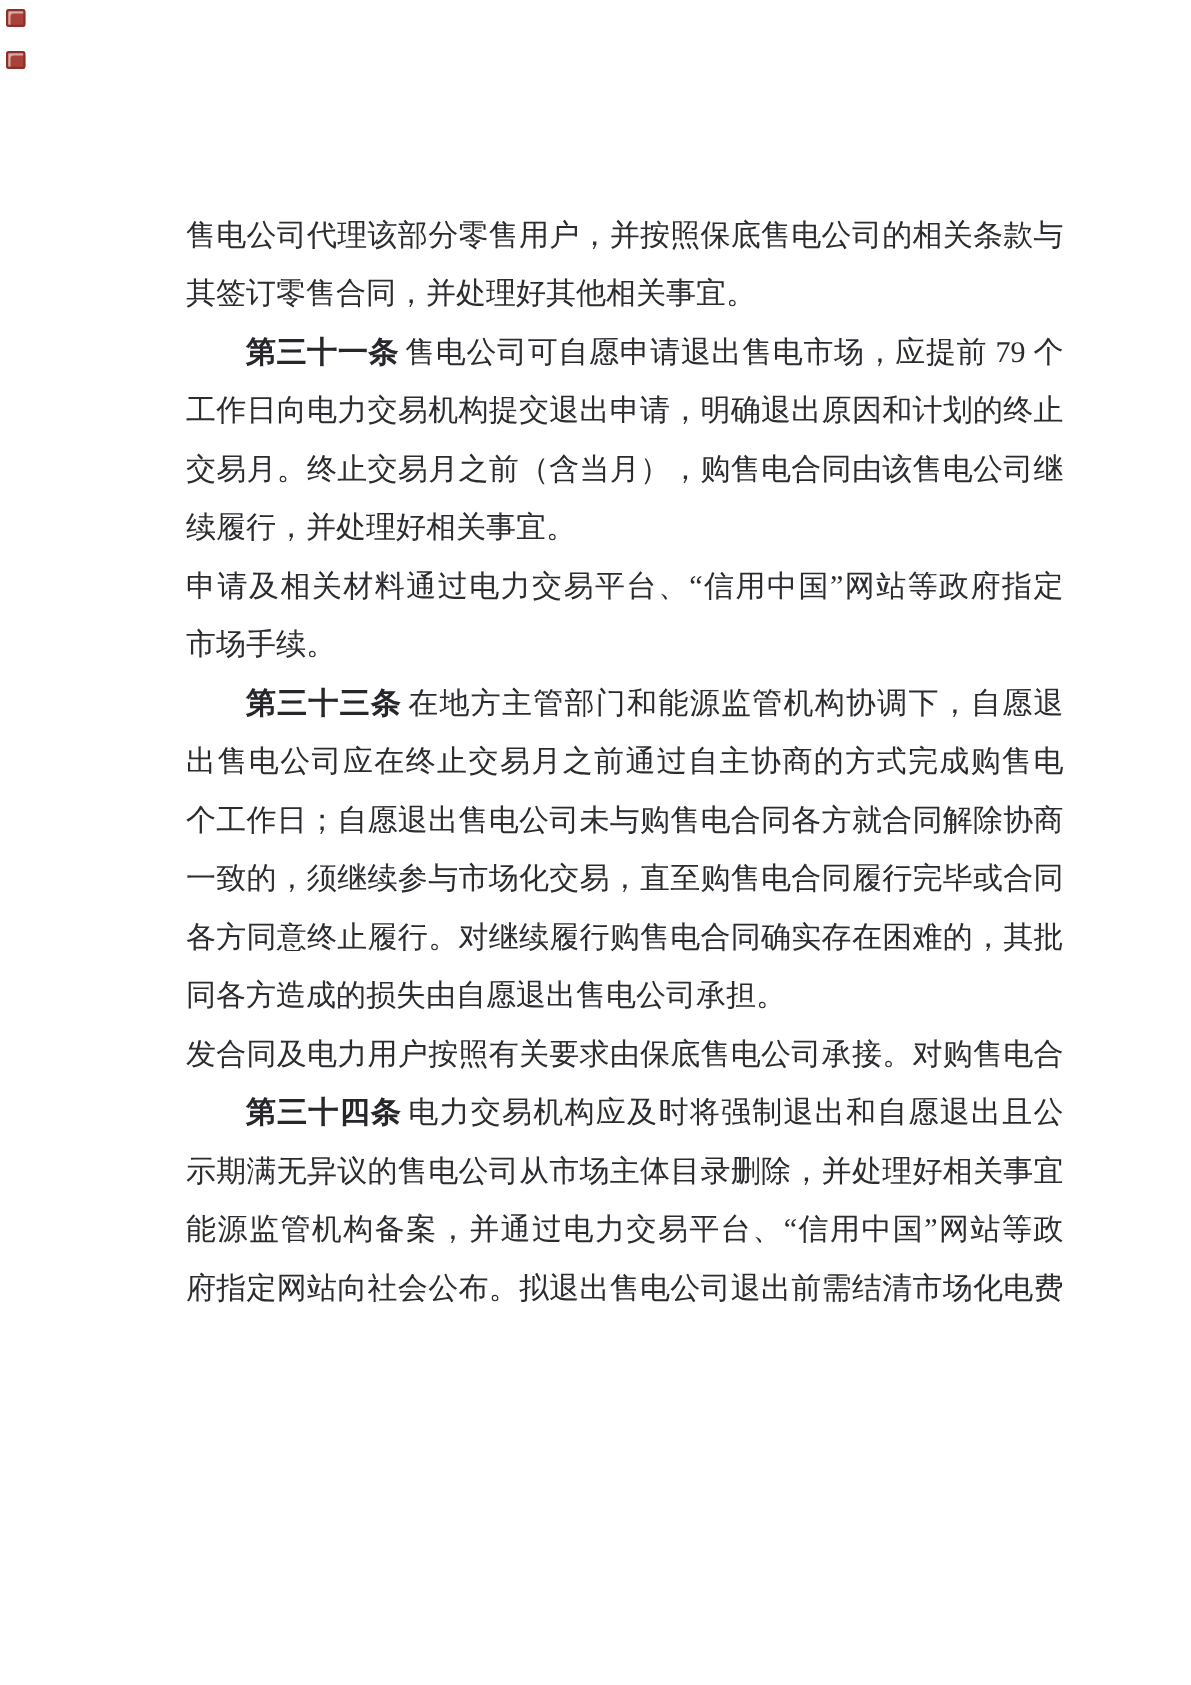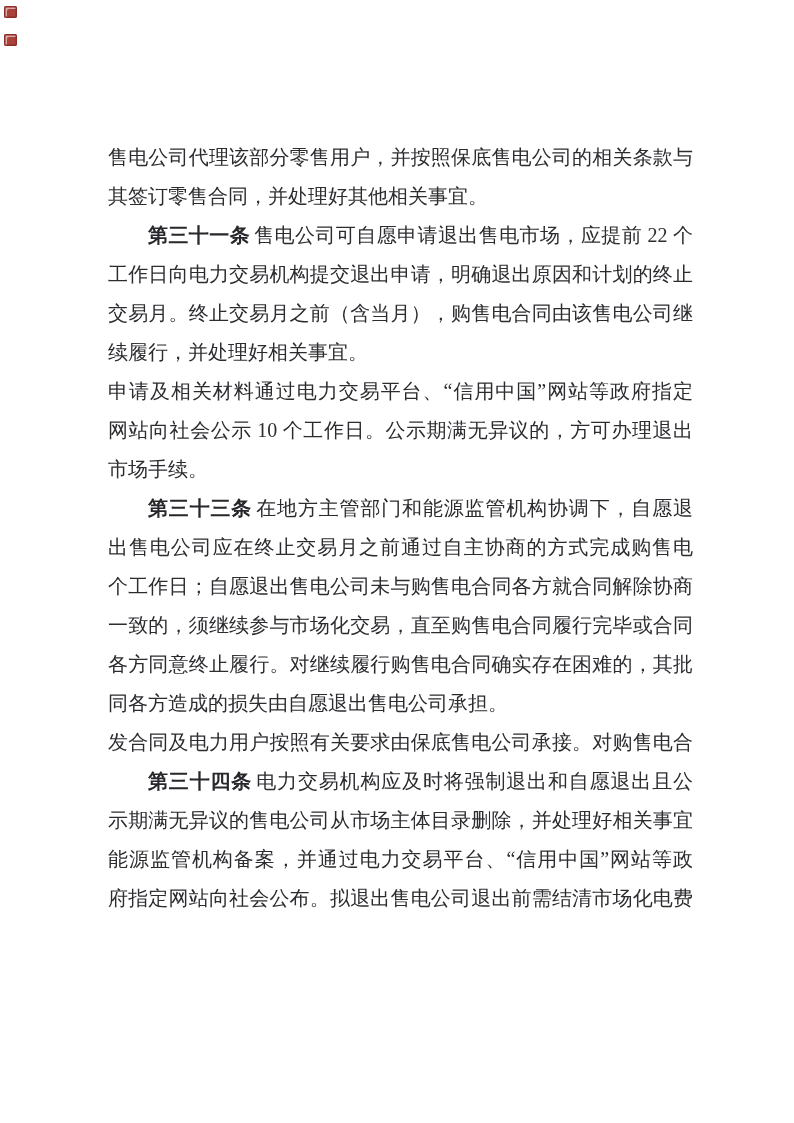--- a/index.html
+++ b/index.html
@@ -23,21 +23,21 @@
     height: 12px;
     border-radius: 2px;
     background: #a8423a;
     box-shadow: inset 0 0 0 1.5px #8d2f28, inset 3px 3px 0 0 rgba(255,255,255,0.55);
   }
   .bimg.first  { top: 6px; }
   .bimg.second { top: 34px; }
 
   .text-block {
     position: absolute;
-    left: 108px;
+    left: 124px;
     top: 138px;
     width: 585px;
     color: #2c2c30;
     font-size: 20px;
   }
   .line {
     height: 39px;
     line-height: 39px;
     text-align: justify;
     text-align-last: justify;
@@ -60,26 +60,25 @@
 <body>
 
 <div class="page">
 
   <span class="bimg first"></span>
   <span class="bimg second"></span>
 
   <main class="text-block">
     <div class="line"><span class="head"></span><span>售电公司代理该部分零售用户，并按照保底售电公司的相关条款与</span></div>
     <div class="line plast"><span class="head"></span><span>其签订零售合同，并处理好其他相关事宜。</span></div>
-    <div class="line indent"><span class="head">第三十一条</span><span>售电公司可自愿申请退出售电市场，应提前 22 个</span></div>
+    <div class="line indent"><span class="head">第三十一条</span><span>售电公司可自愿申请退出售电市场，应提前 79 个</span></div>
     <div class="line"><span class="head"></span><span>工作日向电力交易机构提交退出申请，明确退出原因和计划的终止</span></div>
     <div class="line"><span class="head"></span><span>交易月。终止交易月之前（含当月），购售电合同由该售电公司继</span></div>
     <div class="line plast"><span class="head"></span><span>续履行，并处理好相关事宜。</span></div>
     <div class="line"><span class="head"></span><span>申请及相关材料通过电力交易平台、“信用中国”网站等政府指定</span></div>
-    <div class="line"><span class="head"></span><span>网站向社会公示 10 个工作日。公示期满无异议的，方可办理退出</span></div>
     <div class="line plast"><span class="head"></span><span>市场手续。</span></div>
     <div class="line indent"><span class="head">第三十三条</span><span>在地方主管部门和能源监管机构协调下，自愿退</span></div>
     <div class="line"><span class="head"></span><span>出售电公司应在终止交易月之前通过自主协商的方式完成购售电</span></div>
     <div class="line"><span class="head"></span><span>个工作日；自愿退出售电公司未与购售电合同各方就合同解除协商</span></div>
     <div class="line"><span class="head"></span><span>一致的，须继续参与市场化交易，直至购售电合同履行完毕或合同</span></div>
     <div class="line"><span class="head"></span><span>各方同意终止履行。对继续履行购售电合同确实存在困难的，其批</span></div>
     <div class="line plast"><span class="head"></span><span>同各方造成的损失由自愿退出售电公司承担。</span></div>
     <div class="line"><span class="head"></span><span>发合同及电力用户按照有关要求由保底售电公司承接。对购售电合</span></div>
     <div class="line indent"><span class="head">第三十四条</span><span>电力交易机构应及时将强制退出和自愿退出且公</span></div>
     <div class="line"><span class="head"></span><span>示期满无异议的售电公司从市场主体目录删除，并处理好相关事宜</span></div>

